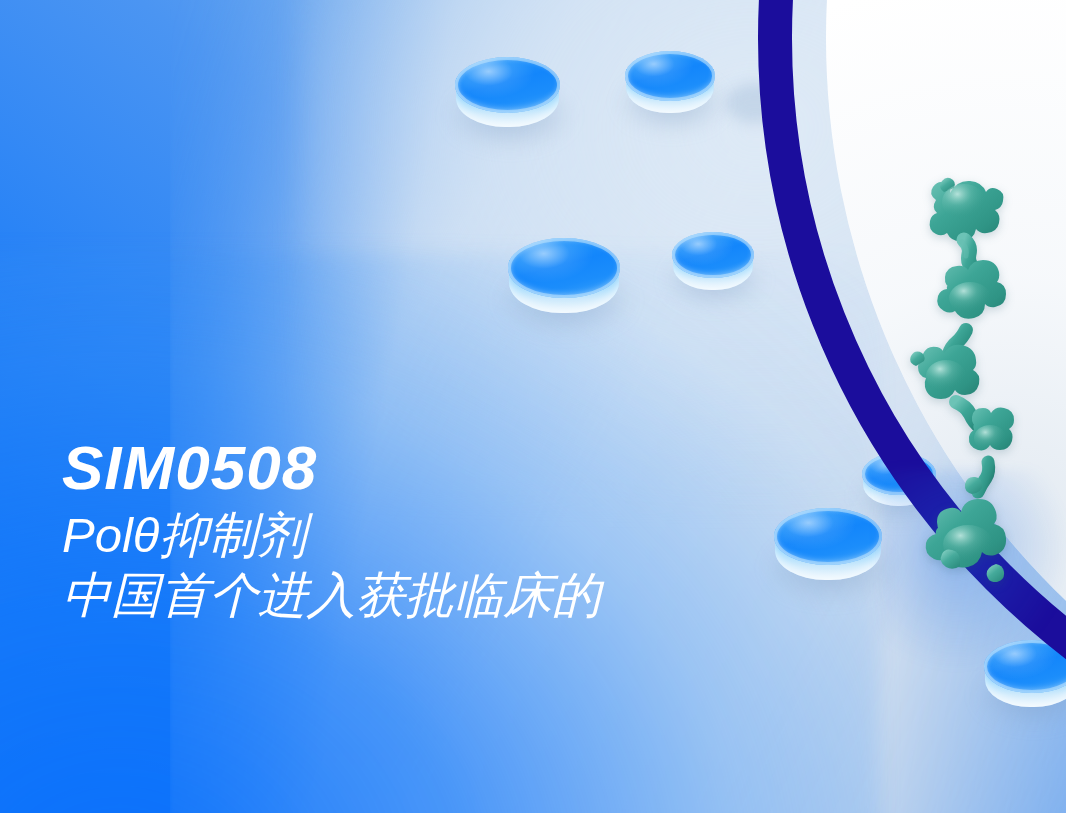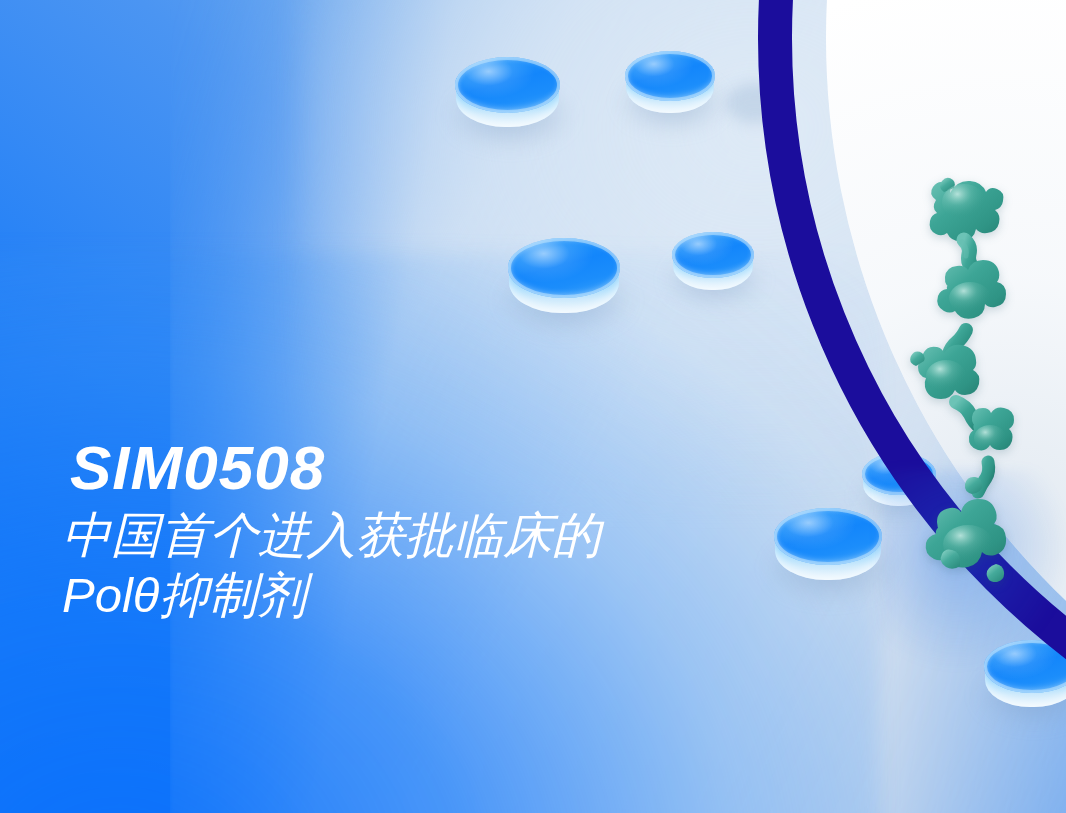--- a/index.html
+++ b/index.html
@@ -260,21 +260,21 @@
     top: 437px;
     width: 820px;
     color: #ffffff;
   }
   #product-name {
     font-size: 62px;
     font-weight: bold;
     font-style: italic;
     letter-spacing: 1px;
     line-height: 1.0;
-    margin: 0 0 7px 8px;
+    margin: 0 0 7px 0;
     white-space: nowrap;
   }
   .subtitle-line {
     font-size: 49px;
     font-style: italic;
     font-weight: normal;
     line-height: 1.22;
     margin: 0;
     white-space: nowrap;
   }
@@ -398,17 +398,17 @@
     <g>
       <path d="M56 374 q-11 -3 -11 -14 q0 -12 13 -14 q7 -1 11 4 q3 -12 16 -13 q15 -1 19 13 q2 7 -2 12 q11 2 12 14 q1 13 -11 17 q-8 2 -13 -3 q-2 12 -14 15 q-16 3 -21 -9 q-6 4 -13 1 q-10 -5 -8 -16 q2 -7 10 -9 q-2 -6 12 -13z" fill="url(#tealA)"></path>
       <path d="M68 404 q-7 5 -14 1 q-8 -5 -4 -13 q3 -6 10 -4 q7 2 8 9z" fill="url(#tealB)"></path>
       <path d="M104 402 q7 1 8 8 q1 8 -7 10 q-8 1 -10 -6 q-2 -8 9 -12z" fill="url(#tealB)"></path>
       <ellipse cx="76" cy="382" rx="25" ry="19" fill="url(#tealHi)"></ellipse>
     </g>
   </svg>
 
   <div id="title-block">
     <div id="product-name">SIM0508</div>
+    <div class="subtitle-line">Polθ抑制剂</div>
     <div class="subtitle-line">中国首个进入获批临床的</div>
-    <div class="subtitle-line">Polθ抑制剂</div>
   </div>
 
 </div>
 
 </body></html>

